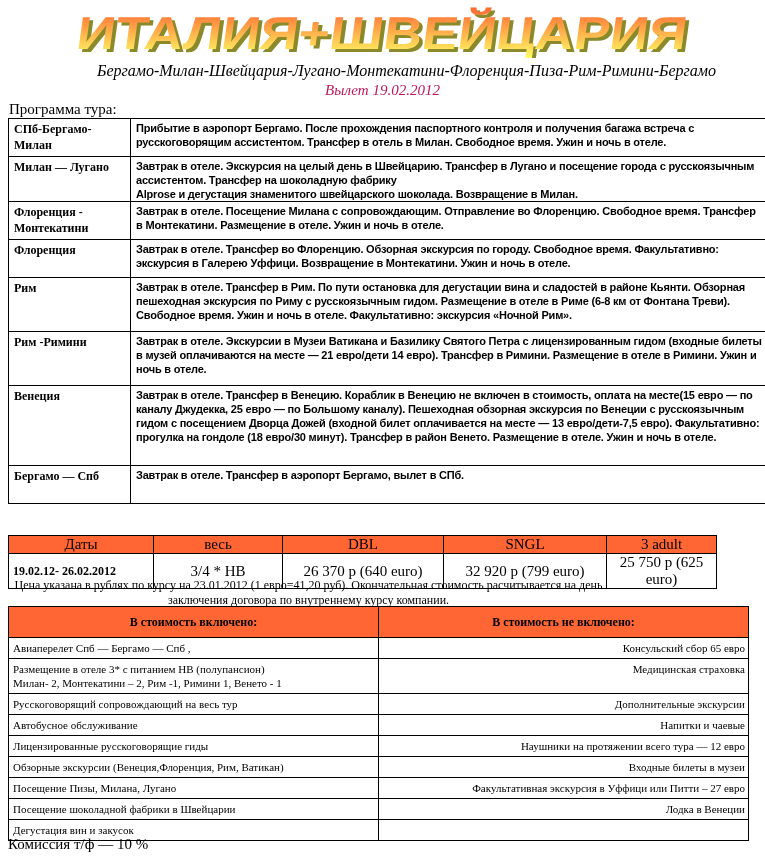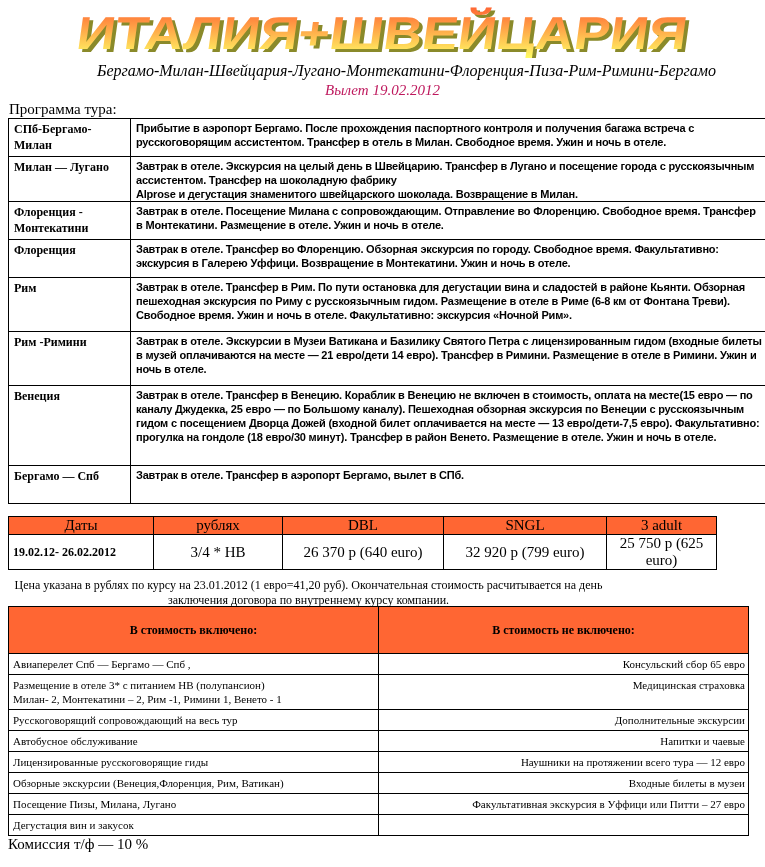--- a/index.html
+++ b/index.html
@@ -12,29 +12,29 @@
   .departure { position:absolute; left:0; top:82px; width:765px; text-align:center; font-family:"Liberation Serif", serif; font-style:italic; font-size:15px; line-height:17px; color:#be185d; }
 
   .prog-title { position:absolute; left:9px; top:100px; font-size:15px; line-height:18px; }
 
   table { border-collapse:collapse; }
   .program { position:absolute; left:8px; top:118px; width:763px; }
   .program td { border:1px solid #000; vertical-align:top; padding:2px 5px 0 5px; }
   .program td.city { width:111px; font-family:"Liberation Serif", serif; font-weight:bold; font-size:12px; line-height:16px; }
   .program td.desc { font-family:"Liberation Sans Narrow","Liberation Sans", sans-serif; font-weight:bold; font-size:11px; line-height:14px; letter-spacing:-0.2px; }
 
-  .prices { position:absolute; left:8px; top:516px; width:709px; }
+  .prices { position:absolute; left:8px; top:535px; width:709px; }
   .prices th { background:#ff6633; border:1px solid #000; font-weight:normal; font-size:15px; line-height:17px; padding:0; }
   .prices td { border:1px solid #000; font-size:15px; line-height:17px; text-align:center; padding:0; }
   .prices td.dates { font-size:12px; font-weight:bold; text-align:left; padding-left:4px; }
 
   .note { position:absolute; left:0; top:578px; width:617px; text-align:center; font-size:12px; line-height:15px; }
 
   .incl { position:absolute; left:8px; top:606px; width:741px; }
-  .incl th { background:#ff6633; border:1px solid #000; font-weight:bold; font-size:12px; line-height:22px; padding:12px; width:50%; }
+  .incl th { background:#ff6633; border:1px solid #000; font-weight:bold; font-size:12px; line-height:22px; padding:4px; width:50%; }
   .incl td { border:1px solid #000; font-size:11px; line-height:14px; padding:3px 3px 3px 4px; vertical-align:top; }
   .incl td.r { text-align:right; }
 
   .commission { position:absolute; left:8px; top:835px; font-size:15px; line-height:18px; }
 </style>
 </head>
 <body>
 
 <div class="banner">
   <svg width="640" height="52" viewBox="0 0 640 52">
@@ -91,21 +91,21 @@
         <td class="city">Бергамо — Спб</td>
         <td class="desc" style="white-space: pre-line;">Завтрак в отеле. Трансфер в аэропорт Бергамо, вылет в СПб.</td>
       </tr>
     </tbody>
 </table>
 
 <table class="prices">
   <thead>
     <tr>
       <th style="width:144px">Даты</th>
-      <th style="width:128px">рублях</th>
+      <th style="width:128px">весь</th>
       <th style="width:160px">DBL</th>
       <th style="width:162px">SNGL</th>
       <th>3 adult</th>
     </tr>
   </thead>
   <tbody>
     <tr>
       <td class="dates">19.02.12- 26.02.2012</td>
       <td>3/4 * HB</td>
       <td>26 370 р (640 euro)</td>
@@ -148,19 +148,23 @@
       </tr>
       <tr>
         <td style="white-space: pre-line;">Обзорные экскурсии (Венеция,Флоренция, Рим, Ватикан)</td>
         <td class="r">Входные билеты в музеи</td>
       </tr>
       <tr>
         <td style="white-space: pre-line;">Посещение Пизы, Милана, Лугано</td>
         <td class="r">Факультативная экскурсия  в Уффици  или Питти  – 27 евро</td>
       </tr>
       <tr>
+        <td style="white-space: pre-line;">Посещение шоколадной фабрики в Швейцарии</td>
+        <td class="r">Лодка в Венеции</td>
+      </tr>
+      <tr>
         <td style="white-space: pre-line;">Дегустация вин и закусок</td>
         <td class="r"></td>
       </tr>
     </tbody>
 </table>
 
 <div class="commission">Комиссия т/ф — 10 %</div>
 
 </body></html>

